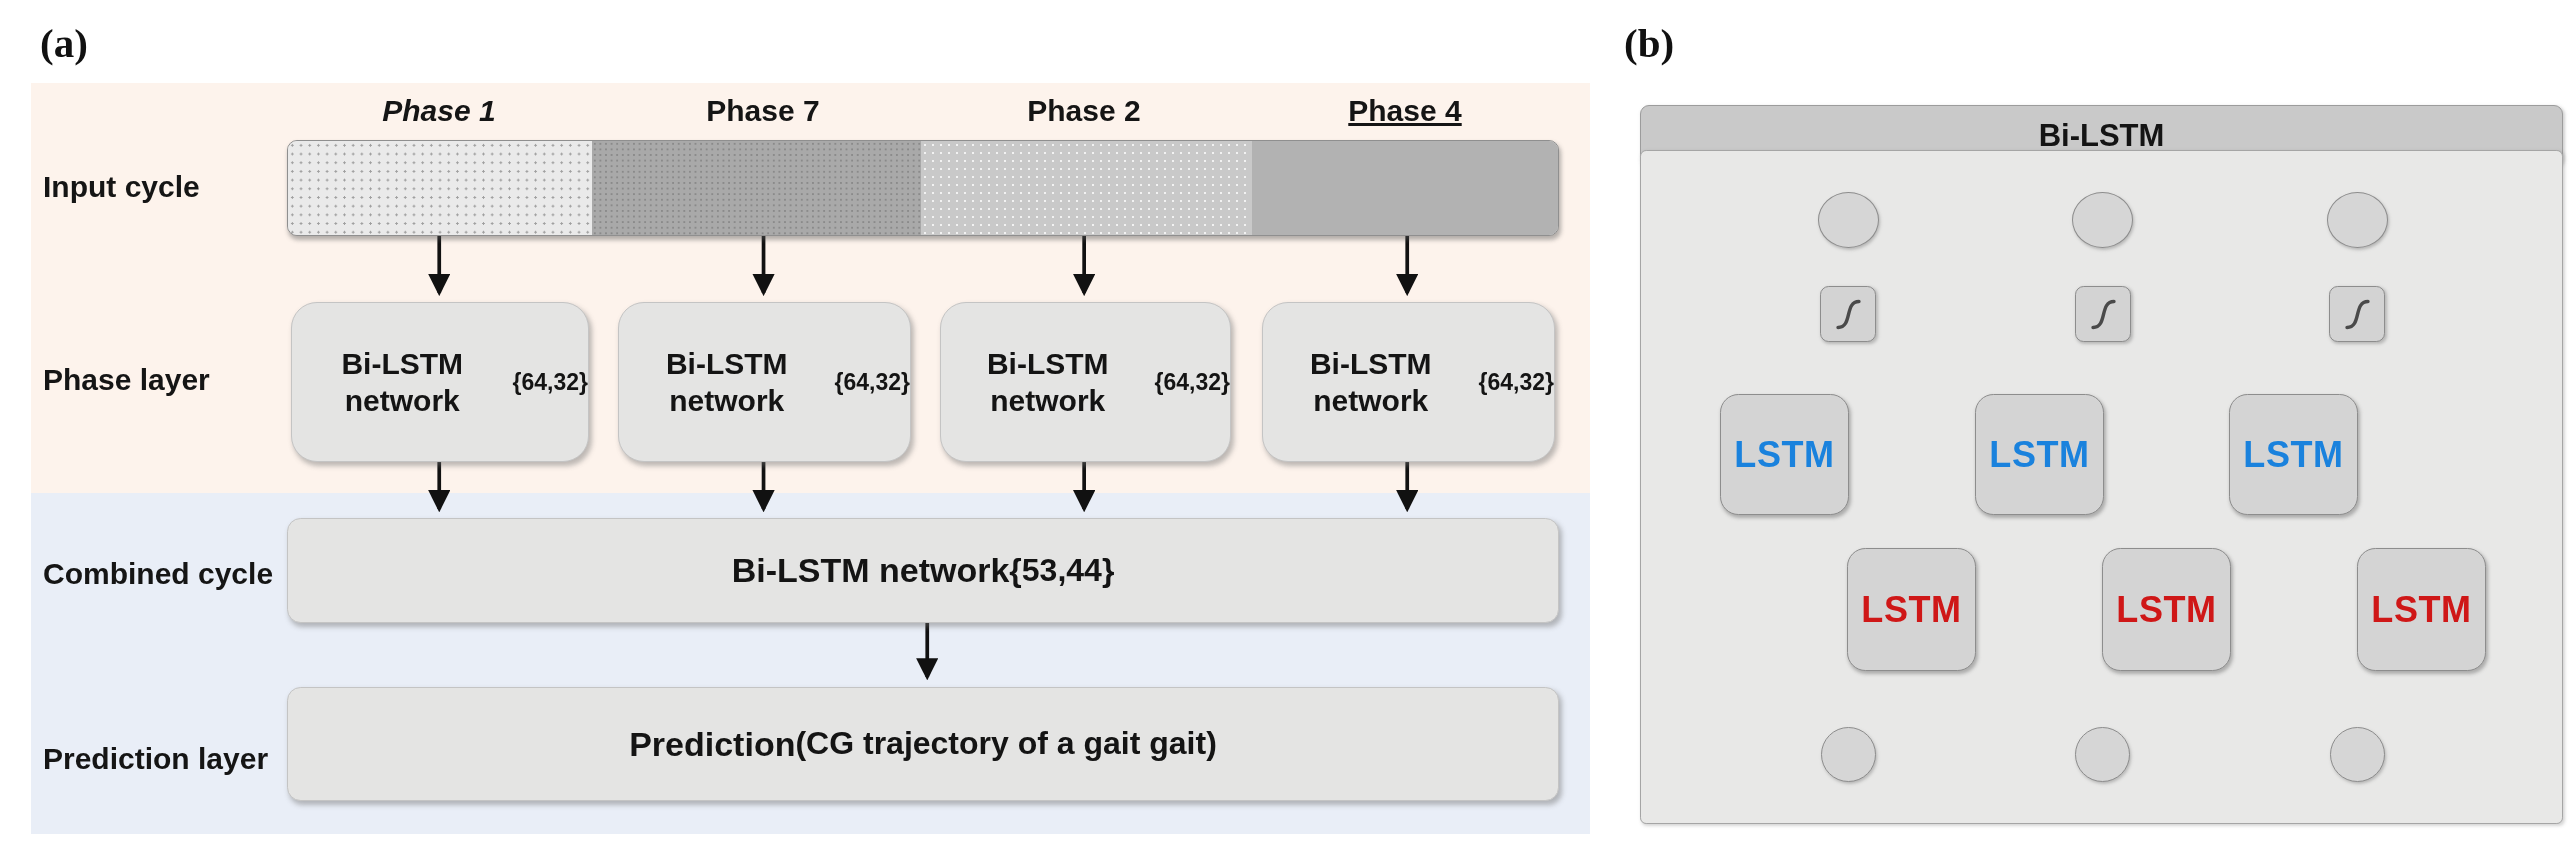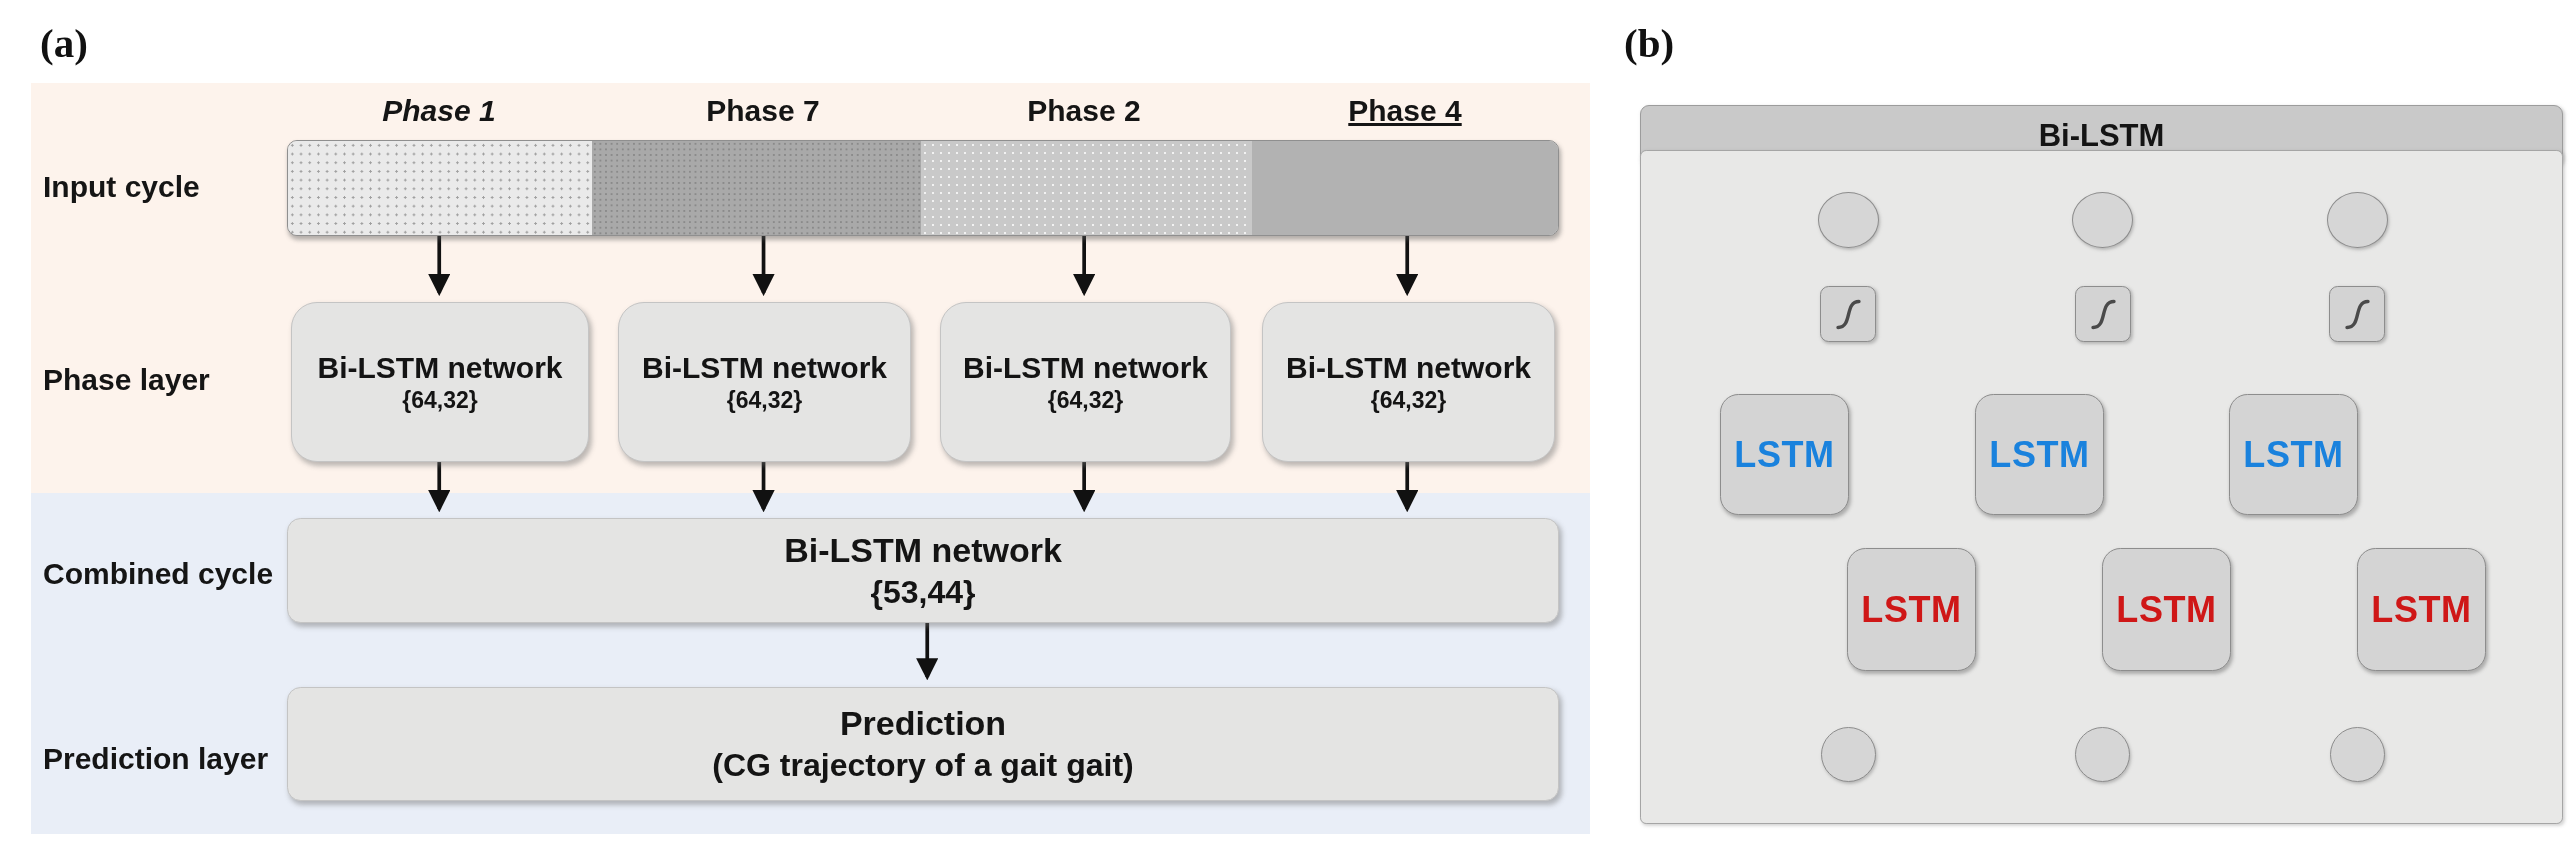--- a/index.html
+++ b/index.html
@@ -39,21 +39,21 @@
   .seg2{width:329px;background-color:#a9a9a9;
     background-image:radial-gradient(#8a8a8a 1.4px, transparent 1.4px);
     background-size:5.6px 5.6px;}
   .seg3{width:331px;background-color:#c9c9c9;
     background-image:radial-gradient(#f2f2f2 1.1px, transparent 1.2px);
     background-size:8px 8px;}
   .seg4{flex:1;background:#b2b2b2;}
   .a-box{
     background:#e4e4e3;border:0.6px solid #c4c4c4;
     box-shadow:2.5px 3.1px 5px rgba(110,110,110,.45);
-    display:flex;flex-direction:column;align-items:center;justify-content:center;
+    display:flex;flex-direction:row;align-items:center;justify-content:center;
     color:#141414;font-weight:bold;text-align:center;
   }
   .phase-box{top:302px;height:158px;border-radius:26px;}
   .phase-box .l1{font-size:30px;line-height:1.25;}
   .phase-box .l2{font-size:23px;line-height:1.25;}
   #combined-box{left:287px;top:518px;width:1270px;height:103px;border-radius:13.6px;}
   #prediction-box{left:287px;top:687px;width:1270px;height:112px;border-radius:13.6px;}
   .wide-l1{font-size:34px;line-height:1.3;}
   .wide-l2{font-size:32px;line-height:1.3;}
   

